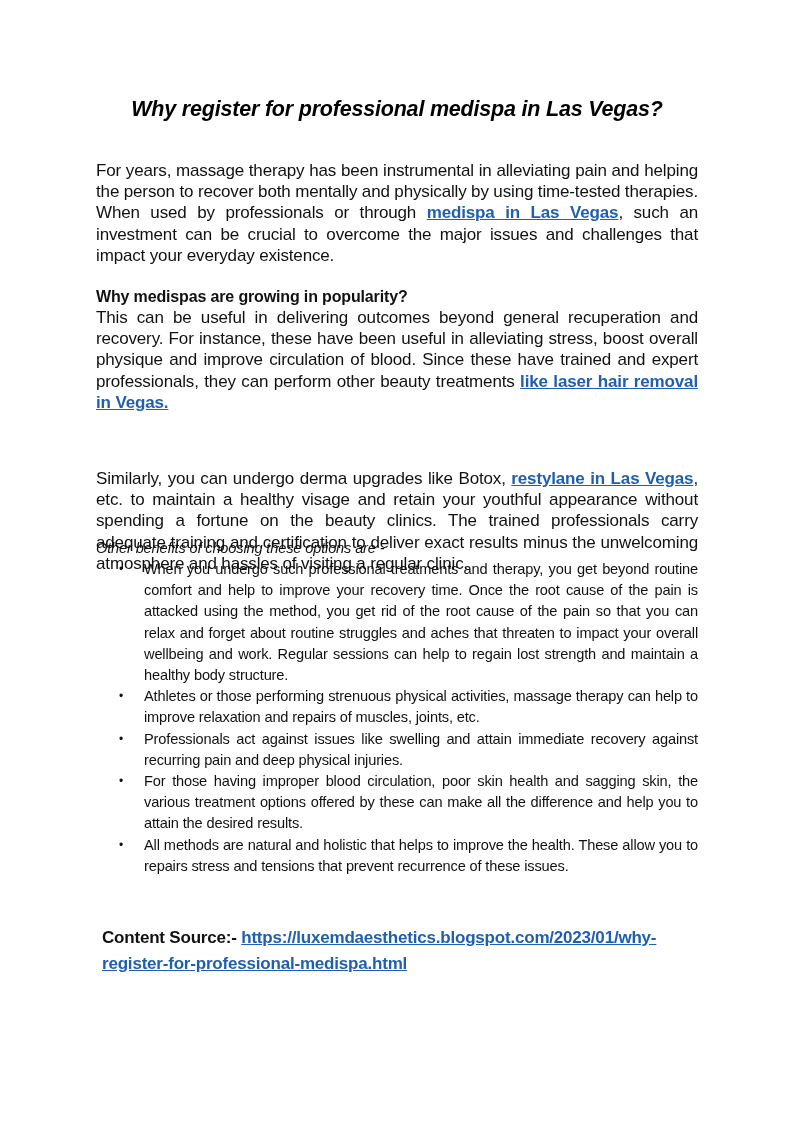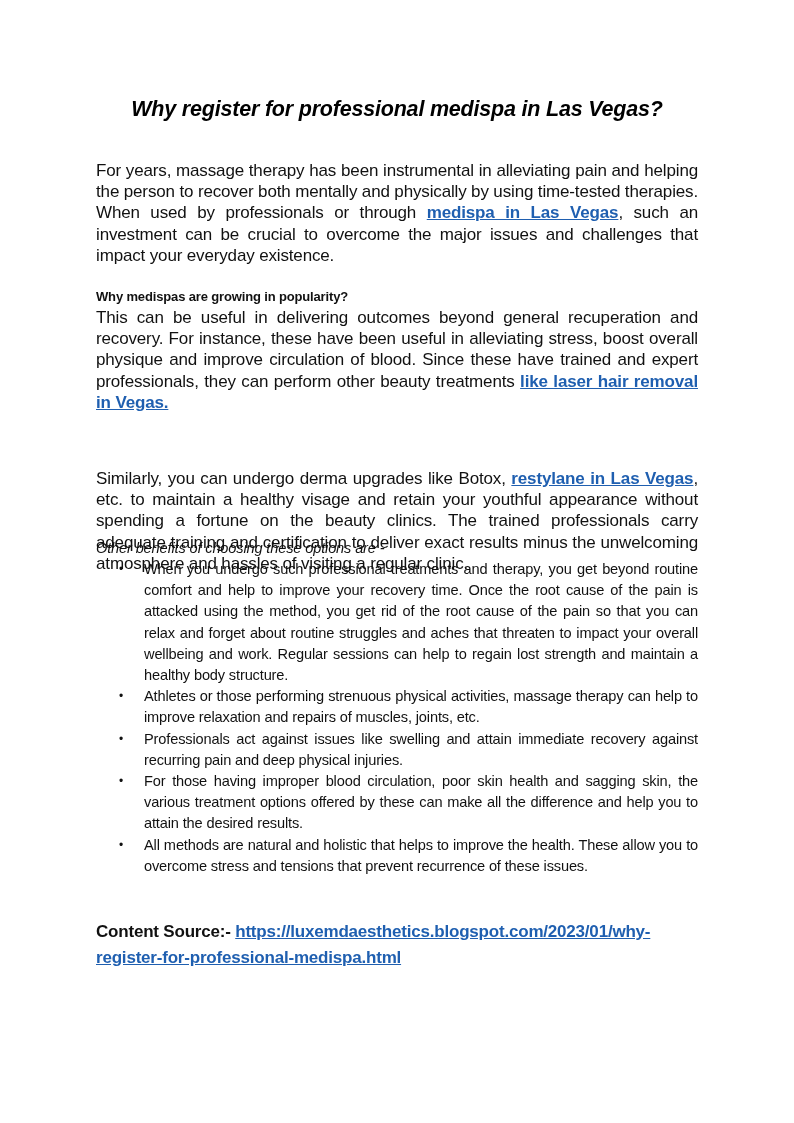--- a/index.html
+++ b/index.html
@@ -43,21 +43,21 @@
       text-align: justify;
       margin: 0;
       letter-spacing: -0.15px;
     }
     .p1 { top: 160px; }
     .h2 {
       position: absolute;
       left: 0;
       top: 286px;
       font-weight: bold;
-      font-size: 13px;
+      font-size: 16px;
       line-height: 21px;
       margin: 0;
       letter-spacing: -0.15px;
     }
     .p2 { top: 307px; }
     .p3 { top: 428px; margin-top: 40px; }
     .intro {
       position: absolute;
       left: 0;
       top: 538px;
@@ -97,21 +97,21 @@
       text-decoration: underline;
     }
     .source {
       position: absolute;
       left: 0;
       top: 919px;
       width: 620px;
       font-size: 17px;
       line-height: 26px;
       font-weight: bold;
-      margin: 0;
+      margin: 6px;
       letter-spacing: -0.2px;
     }
     .source a.link {
       font-weight: bold;
     }
   </style>
 </head>
 <body>
 
 <div class="page">
@@ -126,18 +126,18 @@
 
   <p class="para p3"><span>Similarly, you can undergo derma upgrades like Botox, </span><a class="link" href="#">restylane in Las Vegas</a><span>, etc. to maintain a healthy visage and retain your youthful appearance without spending a fortune on the beauty clinics. The trained professionals carry adequate training and certification to deliver exact results minus the unwelcoming atmosphere and hassles of visiting a regular clinic.</span></p>
 
   <p class="intro">Other benefits of choosing these options are -</p>
 
   <ul class="list">
     <li><span class="bullet">•</span><span>When you undergo such professional treatments and therapy, you get beyond routine comfort and help to improve your recovery time. Once the root cause of the pain is attacked using the method, you get rid of the root cause of the pain so that you can relax and forget about routine struggles and aches that threaten to impact your overall wellbeing and work.  Regular sessions can help to regain lost strength and maintain a healthy body structure.</span></li>
     <li><span class="bullet">•</span><span>Athletes or those performing strenuous physical activities, massage therapy can help to improve relaxation and repairs of muscles, joints, etc.</span></li>
     <li><span class="bullet">•</span><span>Professionals act against issues like swelling and attain immediate recovery against recurring pain and deep physical injuries.</span></li>
     <li><span class="bullet">•</span><span>For those having improper blood circulation, poor skin health and sagging skin, the various treatment options offered by these can make all the difference and help you to attain the desired results.</span></li>
-    <li><span class="bullet">•</span><span>All methods are natural and holistic that helps to improve the health. These allow you to overcome stress and tensions that prevent recurrence of these issues.</span></li>
+    <li><span class="bullet">•</span><span>All methods are natural and holistic that helps to improve the health. These allow you to repairs stress and tensions that prevent recurrence of these issues.</span></li>
   </ul>
 
   <p class="source"><span>Content Source:- </span><a class="link" href="#">https://luxemdaesthetics.blogspot.com/2023/01/why-register-for-professional-medispa.html</a></p>
 
 </div>
 
 </body></html>

